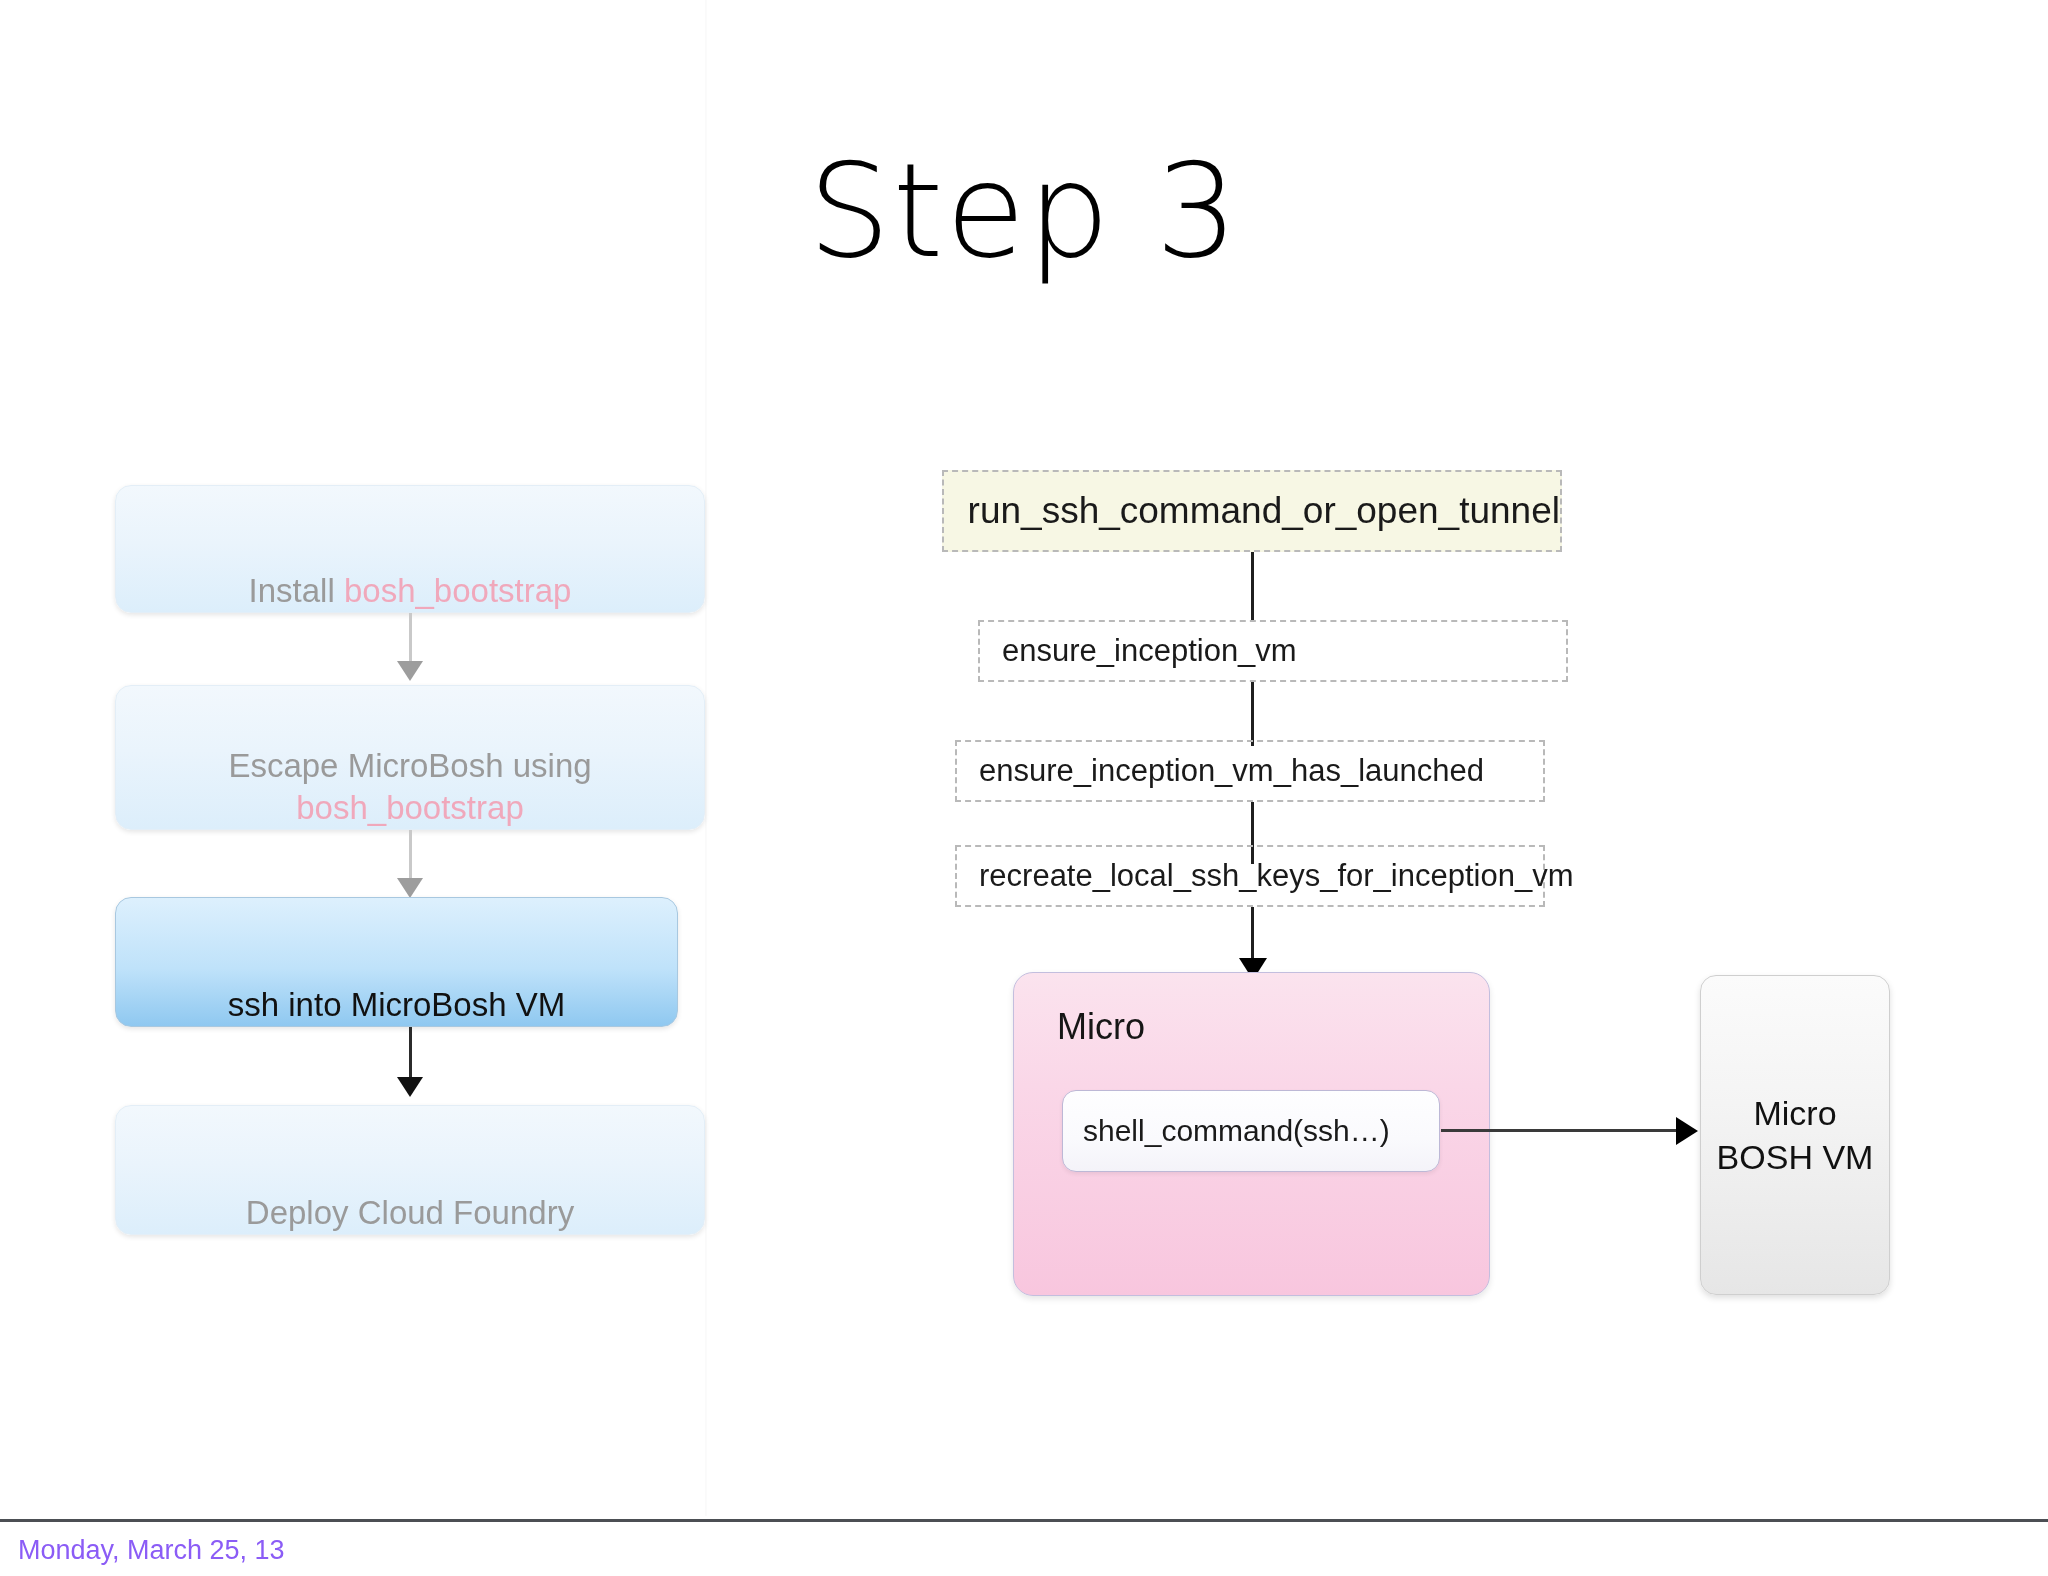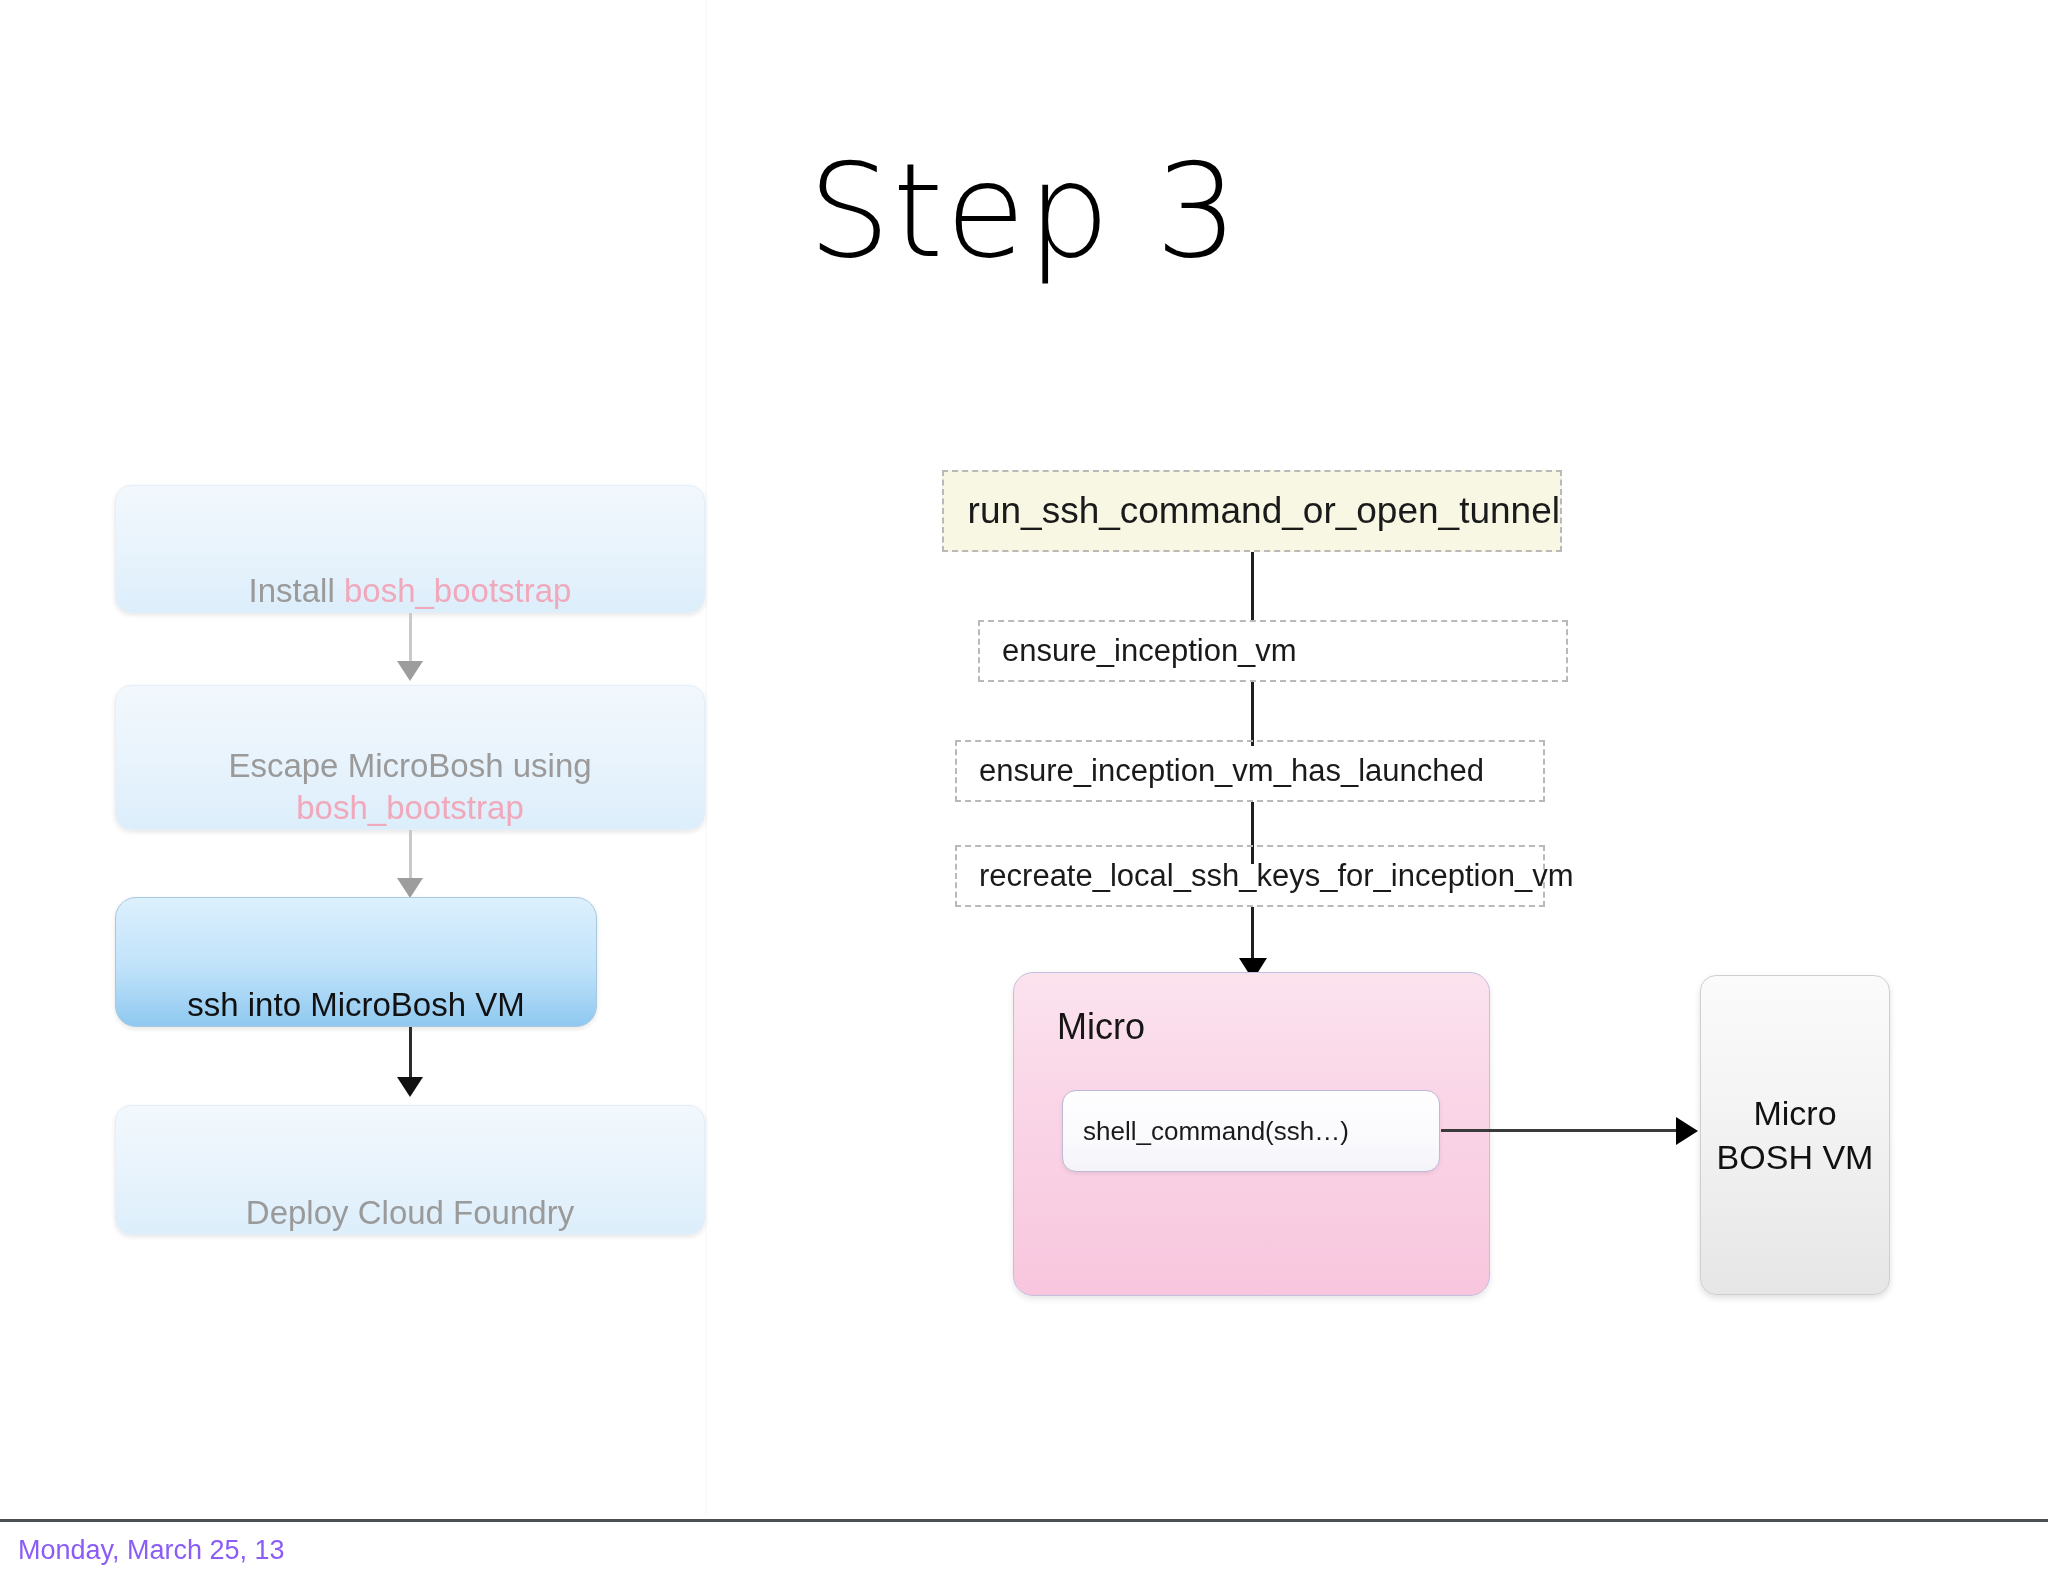--- a/index.html
+++ b/index.html
@@ -148,21 +148,21 @@
   }
   #shell-box {
     position: absolute;
     box-sizing: border-box;
     border-radius: 14px;
     border: 1.5px solid #bdb8d6;
     background: linear-gradient(to bottom, #fefeff 0%, #fafafd 60%, #f4f3f9 100%);
     display: flex;
     align-items: center;
     padding-left: 20px;
-    font-size: 26px;
+    font-size: 30px;
     color: #1a1a1a;
     box-shadow: 0 2px 4px rgba(0,0,0,0.07);
   }
 
   
   #harrow-line {
     position: absolute;
     height: 3px;
     background: #3a3a3a;
   }
@@ -230,21 +230,21 @@
       <span>Escape MicroBosh using</span><br>
       <span class="code-pink-faded">bosh_bootstrap</span>
     </span>
   </div>
 
   <div class="conn grey" style="left:410px; top:830px; height:83px;">
     <div class="stem" style="height:55px;"></div>
     <div class="head" style="top:48px;"></div>
   </div>
 
-  <div class="flowbox active" style="left:115px; top:897px; width:482px; height:130px;border-radius:21px;">
+  <div class="flowbox active" style="left:115px; top:897px; width:563px; height:130px;">
     <span>ssh into MicroBosh VM</span>
   </div>
 
   <div class="conn dark" style="left:410px; top:1027px; height:85px;">
     <div class="stem" style="height:58px;"></div>
     <div class="head" style="top:50px;"></div>
   </div>
 
   <div class="flowbox faded" style="left:115px; top:1105px; width:590px; height:130px;">
     <span>Deploy Cloud Foundry</span>

